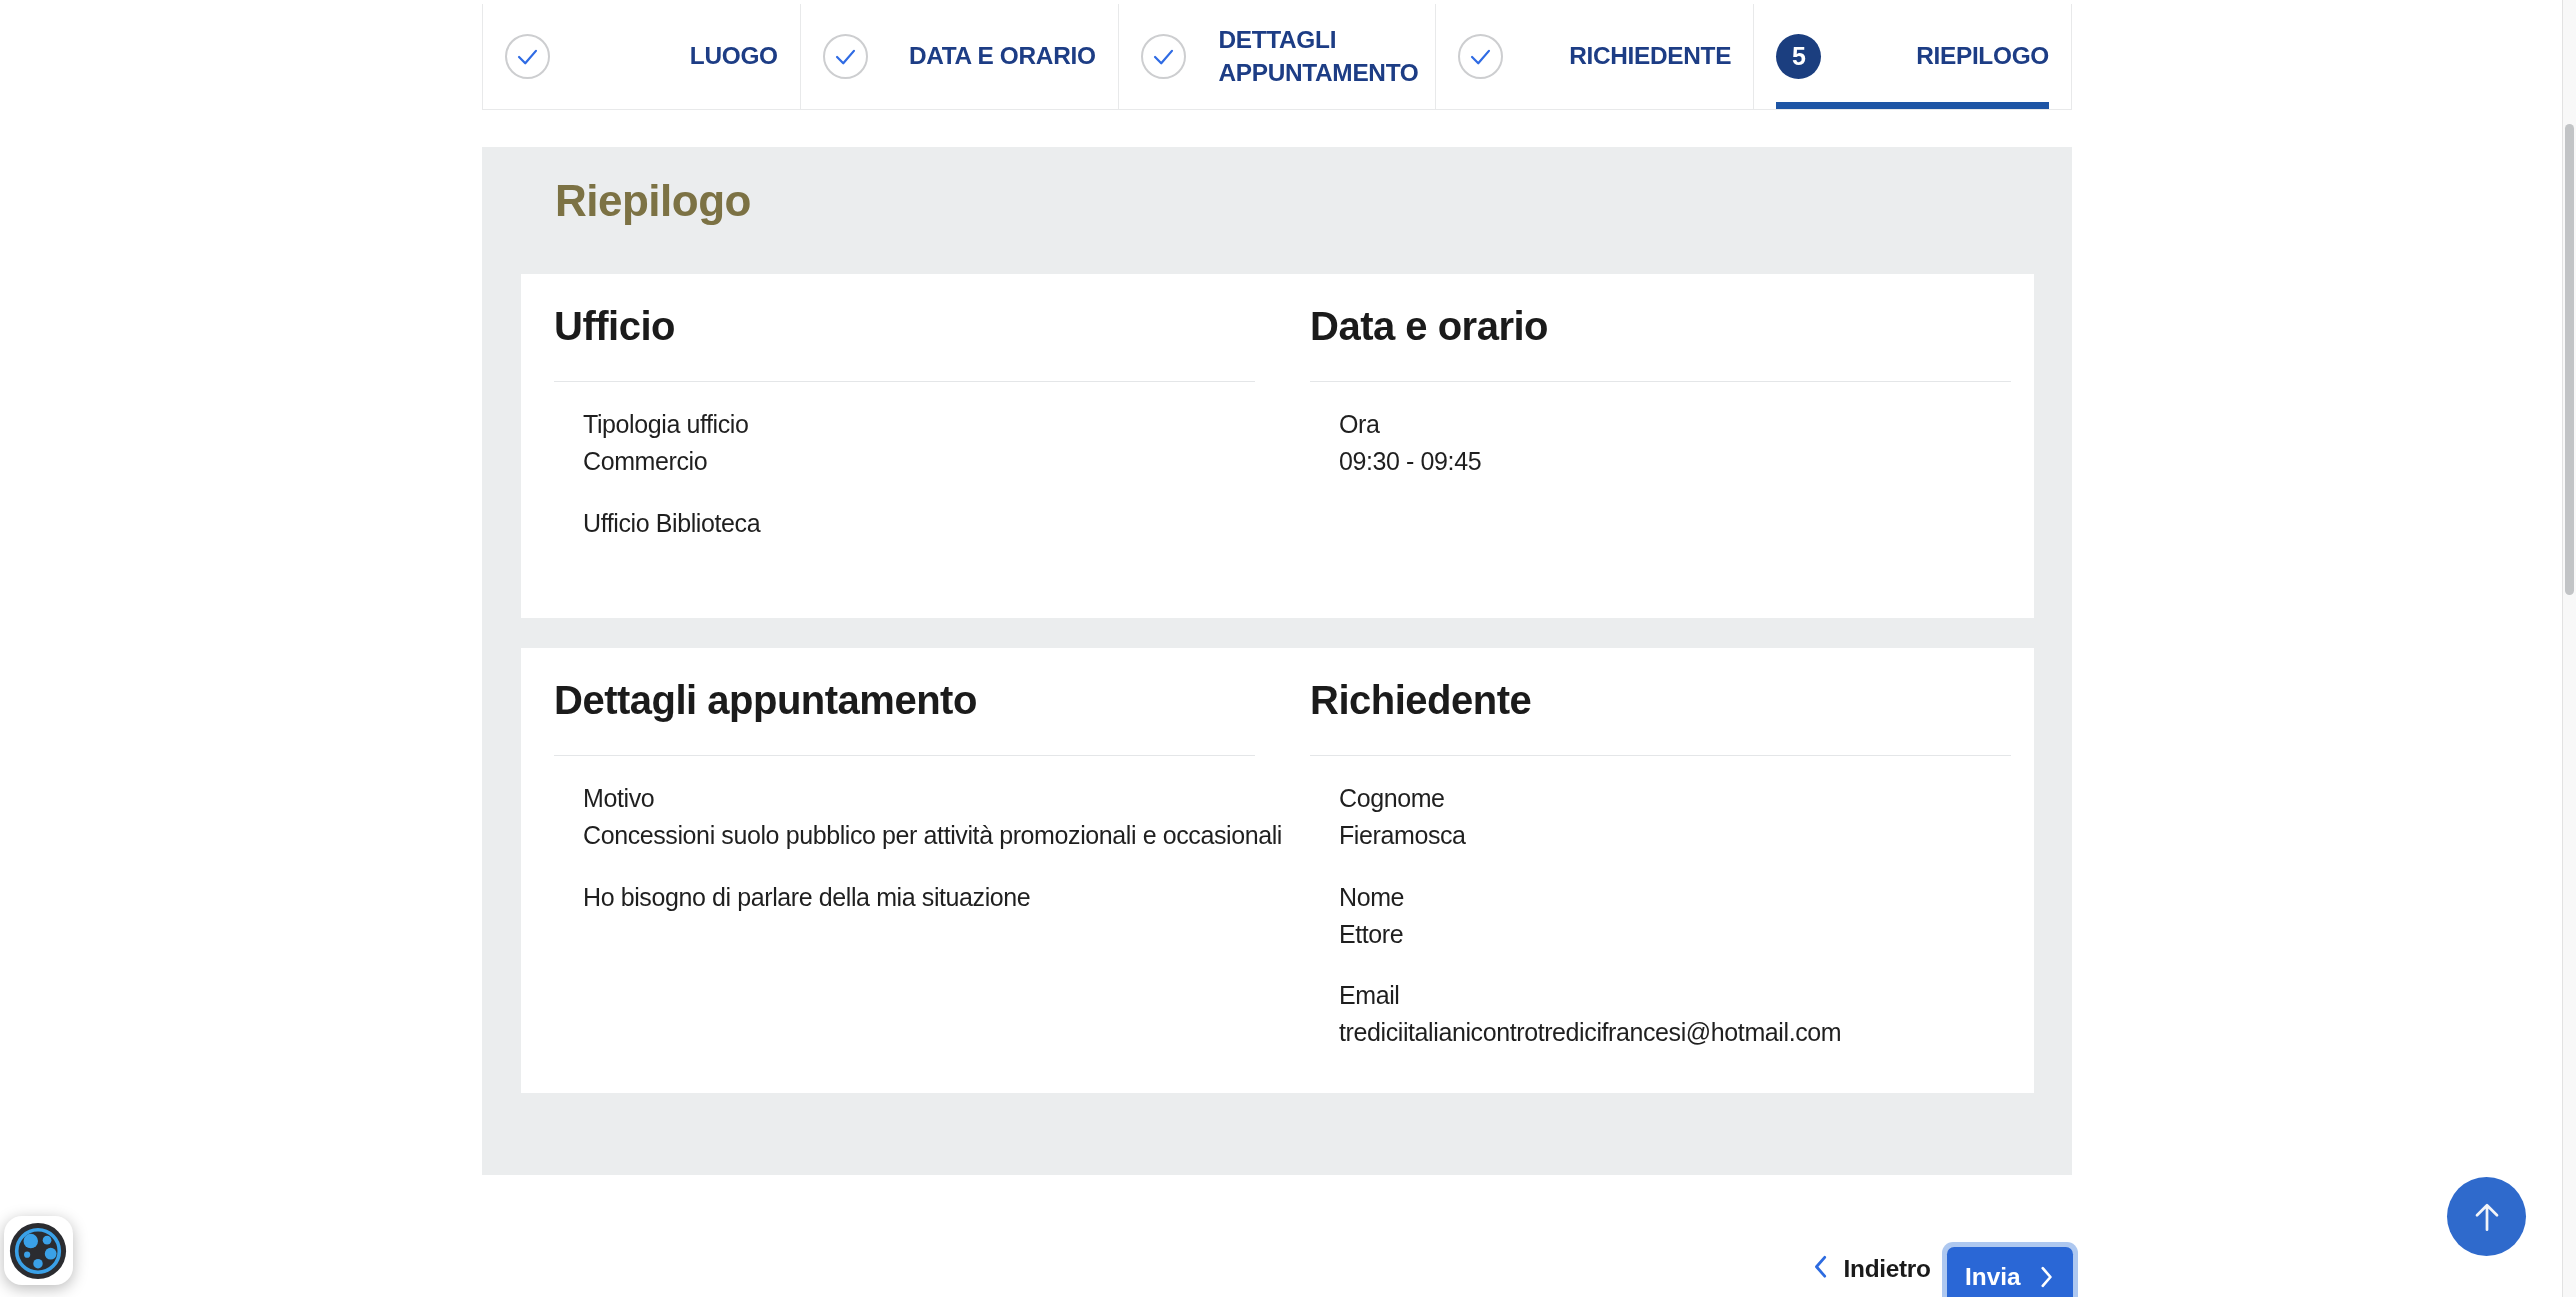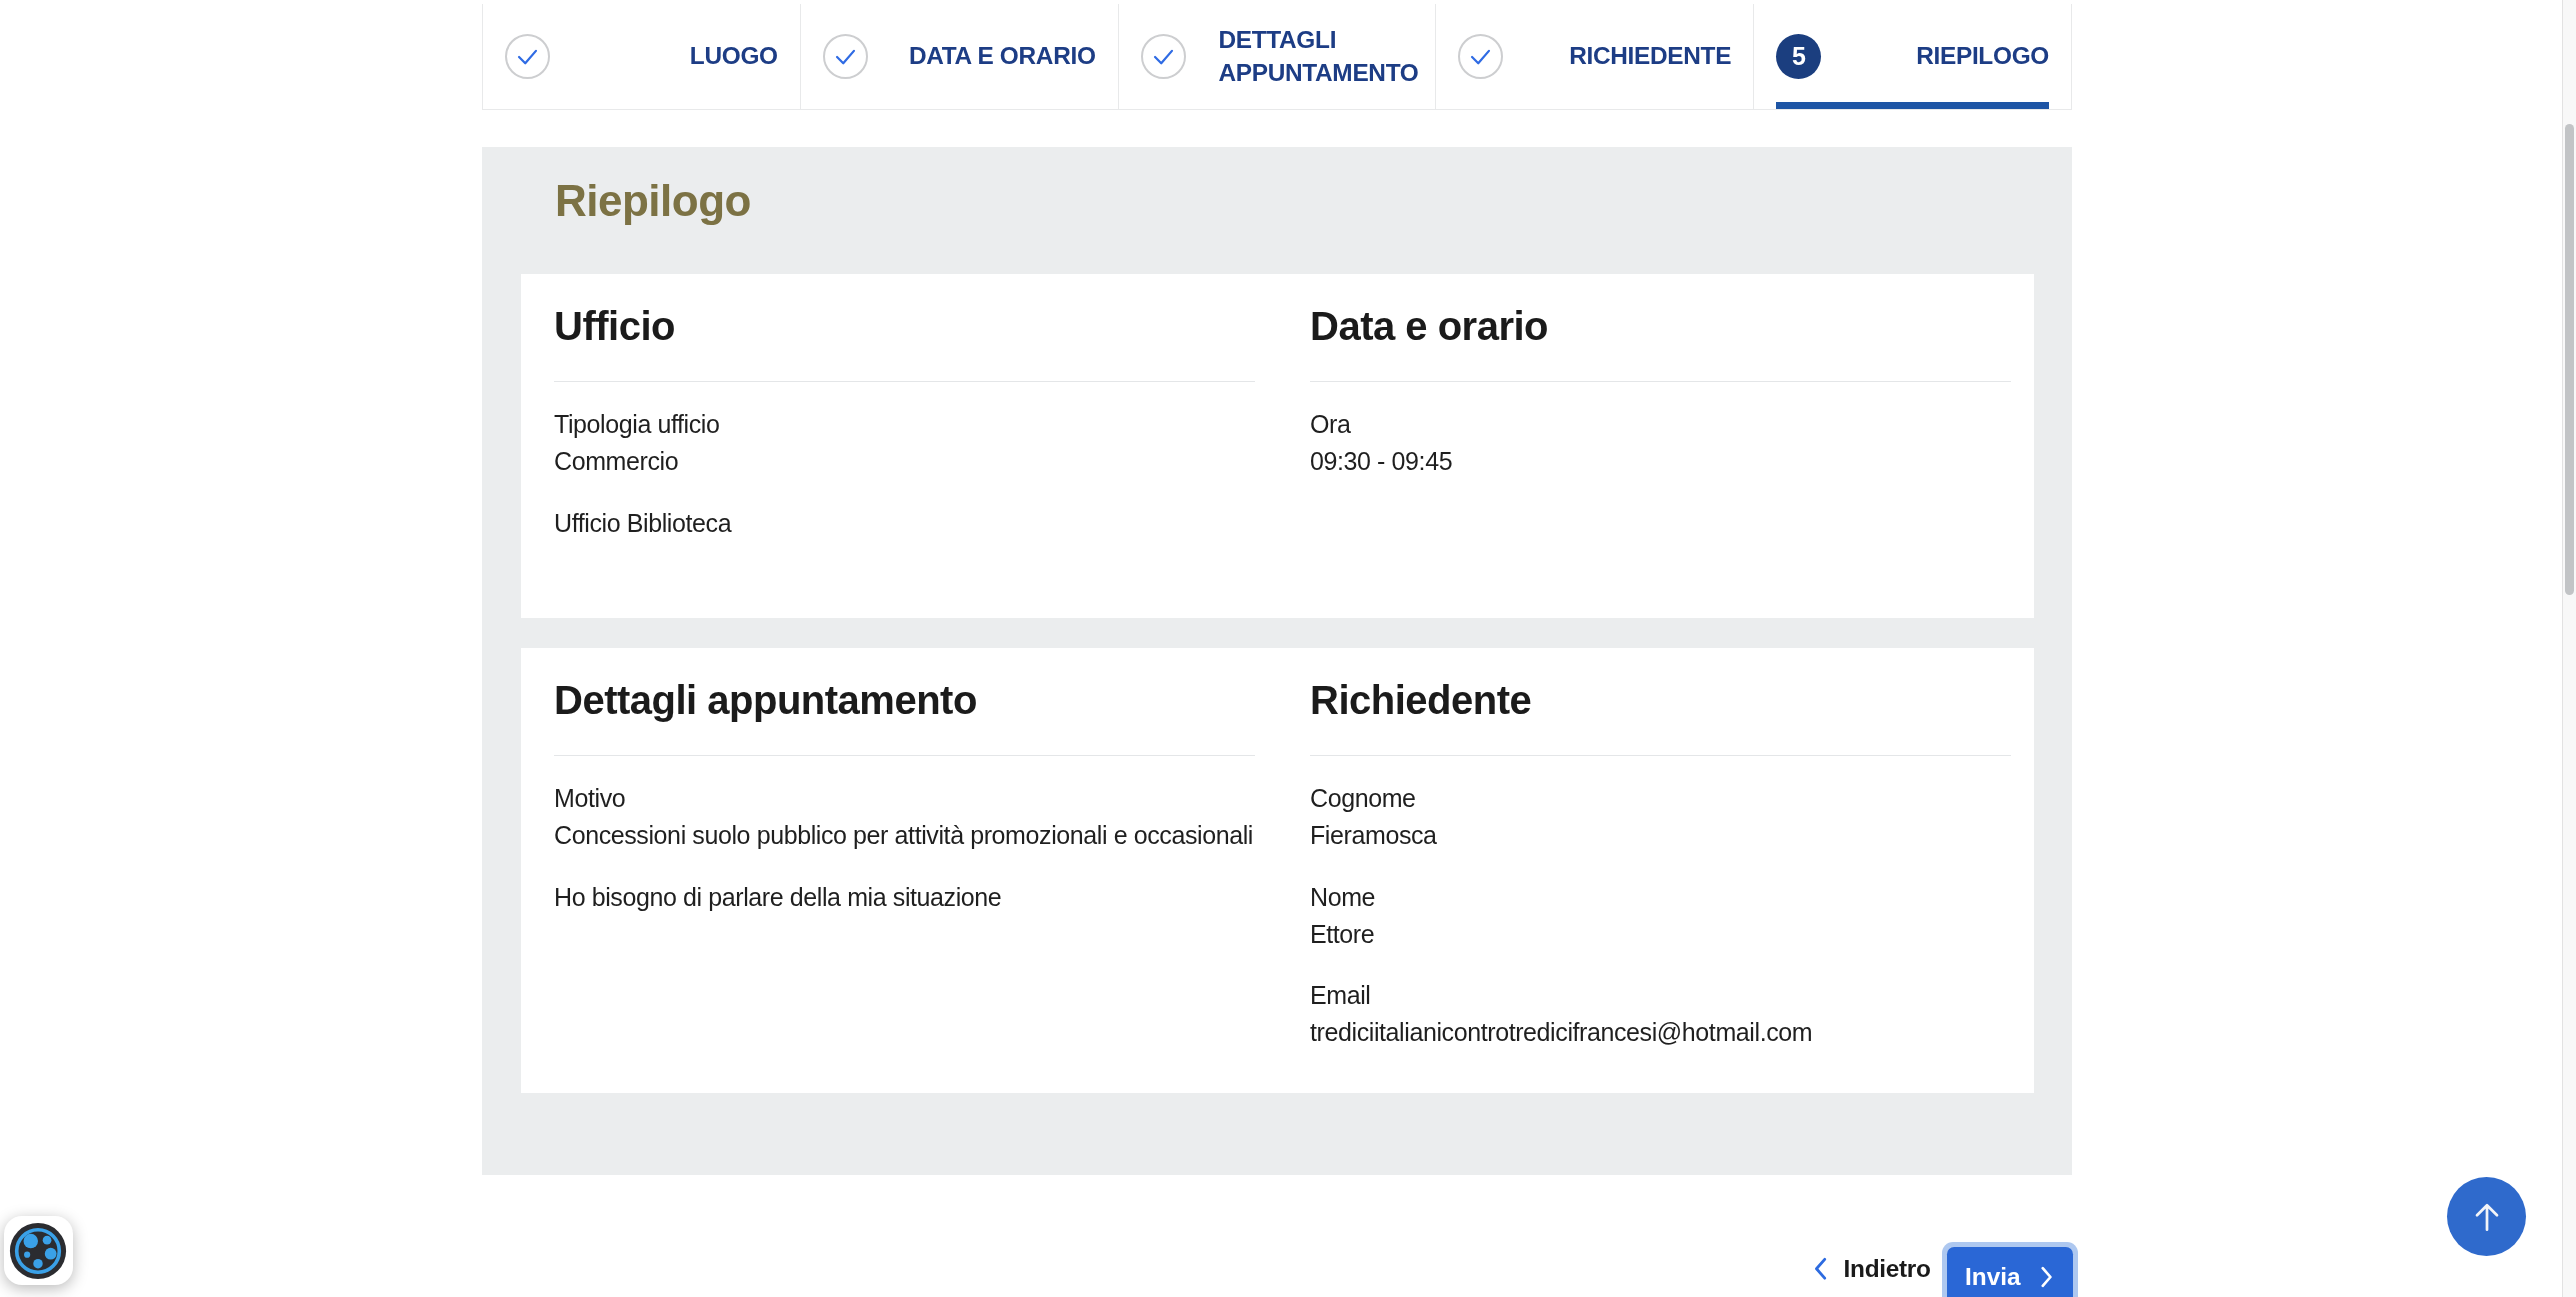--- a/index.html
+++ b/index.html
@@ -60,26 +60,26 @@
   .col-left{width:789px;padding-left:33px;}
   .col-right{width:724px;}
   .card-title{
     margin:0;font-size:40px;font-weight:700;color:#1b1b1b;
     line-height:51px;letter-spacing:-0.5px;
   }
   .sep{width:701px;height:0.9px;background:#e4e6e8;margin-top:29px;border:none;}
   .field{margin-top:24.4px;}
   .field:first-of-type{margin-top:8.1px;}
   .field-label,.field-value{
-    font-size:25px;line-height:37px;color:#1f1f1f;letter-spacing:-0.4px;
+    font-size:25px;line-height:37px;color:#1f1f1f;letter-spacing:-0.4px;margin-left:29px;
   }
 
   
   .back-link{
-    position:absolute;left:1810px;top:1255px;display:flex;align-items:center;
+    position:absolute;left:1810px;top:1255px;display:flex;align-items:flex-start;
     gap:13.6px;cursor:pointer;
   }
   .back-label{font-size:24.4px;font-weight:700;color:#1a1a1a;}
   .submit-ring{
     position:absolute;left:1942px;top:1242px;width:136px;height:69px;
     background:#aec8f0;border-radius:11px;padding:5.4px;box-sizing:border-box;
     cursor:pointer;
   }
   .submit-btn{
     width:100%;height:100%;background:#2a67d6;border:none;border-radius:7.2px;

